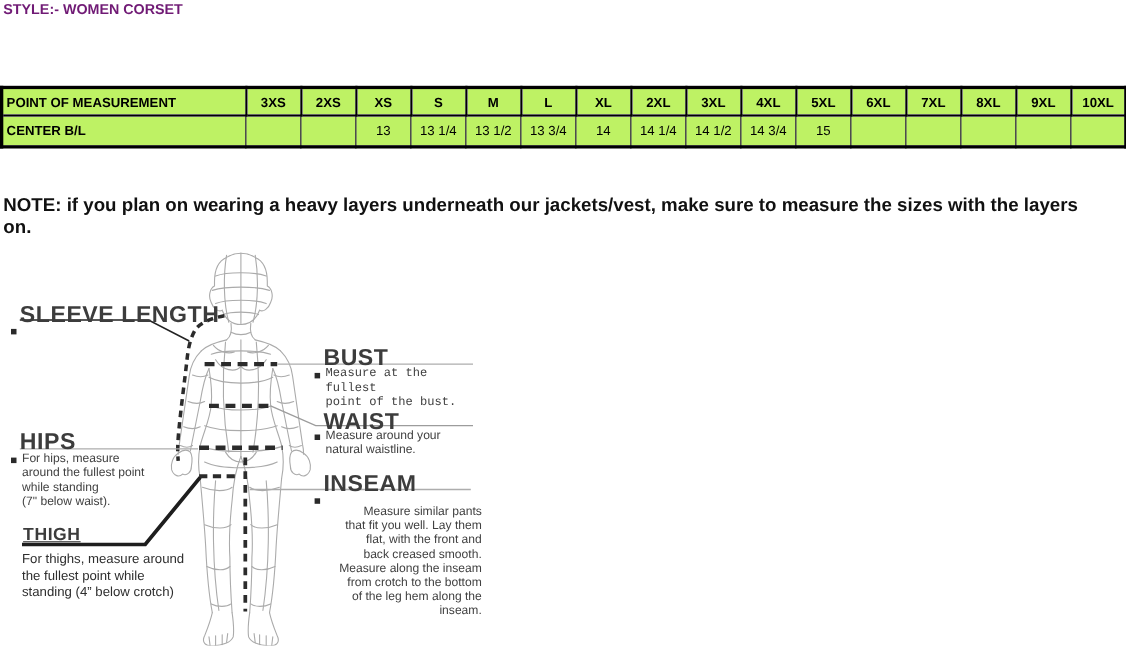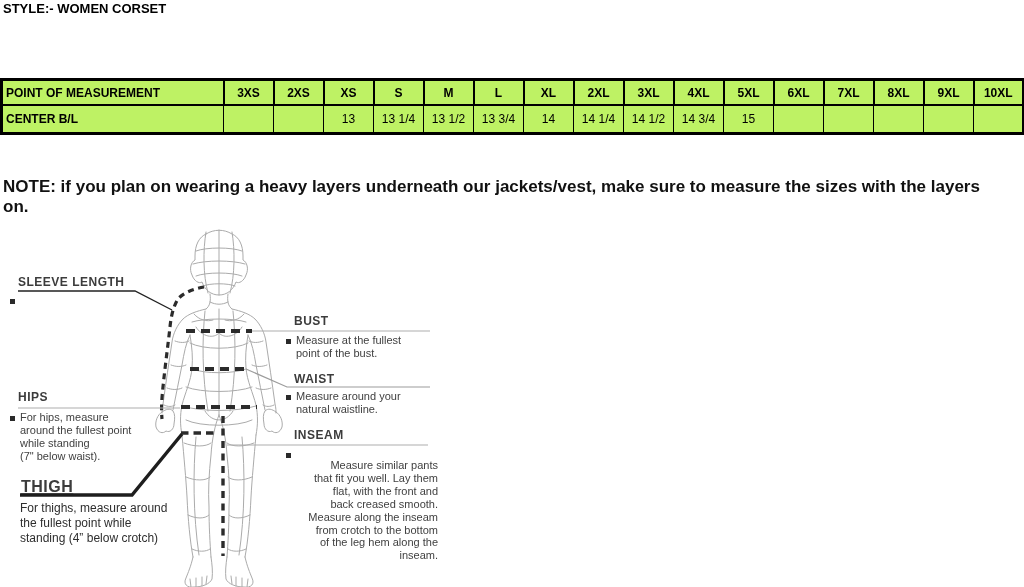--- a/index.html
+++ b/index.html
@@ -3,21 +3,21 @@
 <meta charset="utf-8">
 <style>
   html,body{margin:0;padding:0;}
   body{
     width:1024px;height:587px;position:relative;overflow:hidden;
     background:#ffffff;color:#000;
     font-family:"Liberation Sans","DejaVu Sans",sans-serif;
   }
   .page-title{
     position:absolute;left:3px;top:1px;
-    font-size:13px;font-weight:bold;color:#000000;
+    font-size:13px;font-weight:bold;color:#701a75;
   }
   
   table.size-table{
     position:absolute;left:0;top:78px;width:1023px;
     border-collapse:collapse;table-layout:fixed;
     border:3px solid #000;
   }
   table.size-table th{border:2.5px solid #000;}
   table.size-table td{border:1.5px solid #000;}
   table.size-table th,table.size-table td{
@@ -29,35 +29,35 @@
   th.c-size{text-align:center;font-weight:bold;}
   td.c-size{text-align:center;font-weight:normal;}
   .note-text{
     position:absolute;left:3px;top:177px;width:1000px;
     font-size:17px;font-weight:bold;color:#111;
   }
   
   .diagram{position:absolute;left:0;top:215px;width:460px;height:372px;}
   .diagram svg{position:absolute;left:0;top:0;}
   .g-heading{
-    position:absolute;font-size:12px;font-weight:bold;color:#3c3c3c;
+    position:absolute;font-size:21px;font-weight:bold;color:#3c3c3c;
     letter-spacing:.5px;white-space:nowrap;
   }
   .g-heading.big{font-size:16px;text-decoration:underline;}
   .g-desc{
     position:absolute;font-size:11px;line-height:12.9px;color:#414141;
     white-space:pre-line;
   }
   .g-desc.thigh{font-size:12px;line-height:15px;color:#2e2e2e;}
   .bullet{position:absolute;width:5px;height:5px;background:#2a2a2a;}
   
   .h-sleeve{left:18px;top:60px;}   .d-sleeve{left:20px;top:79px;width:122px;}  .b-sleeve{left:10px;top:84px;}
   .h-hips{left:18px;top:175px;}    .d-hips{left:20px;top:196px;width:140px;}   .b-hips{left:10px;top:201px;}
   .h-thigh{left:21px;top:263px;}   .d-thigh{left:20px;top:286px;width:170px;}
-  .h-bust{left:294px;top:99px;}    .d-bust{left:296px;top:119px;width:130px;}  .b-bust{left:286px;top:124px;}
+  .h-bust{left:294px;top:99px;}    .d-bust{left:296px;top:119px;width:130px;font-family:Liberation Mono, monospace;}  .b-bust{left:286px;top:124px;}
   .h-waist{left:294px;top:157px;}  .d-waist{left:296px;top:175px;width:130px;} .b-waist{left:286px;top:180px;}
   .h-inseam{left:294px;top:213px;text-align:right;} .d-inseam{left:296px;top:244px;width:142px;text-align:right;}.b-inseam{left:286px;top:238px;}
 </style>
 </head>
 <body>
 
 <div class="page-title">STYLE:- WOMEN CORSET</div>
 
 <table class="size-table">
   <colgroup id="table-cols">

